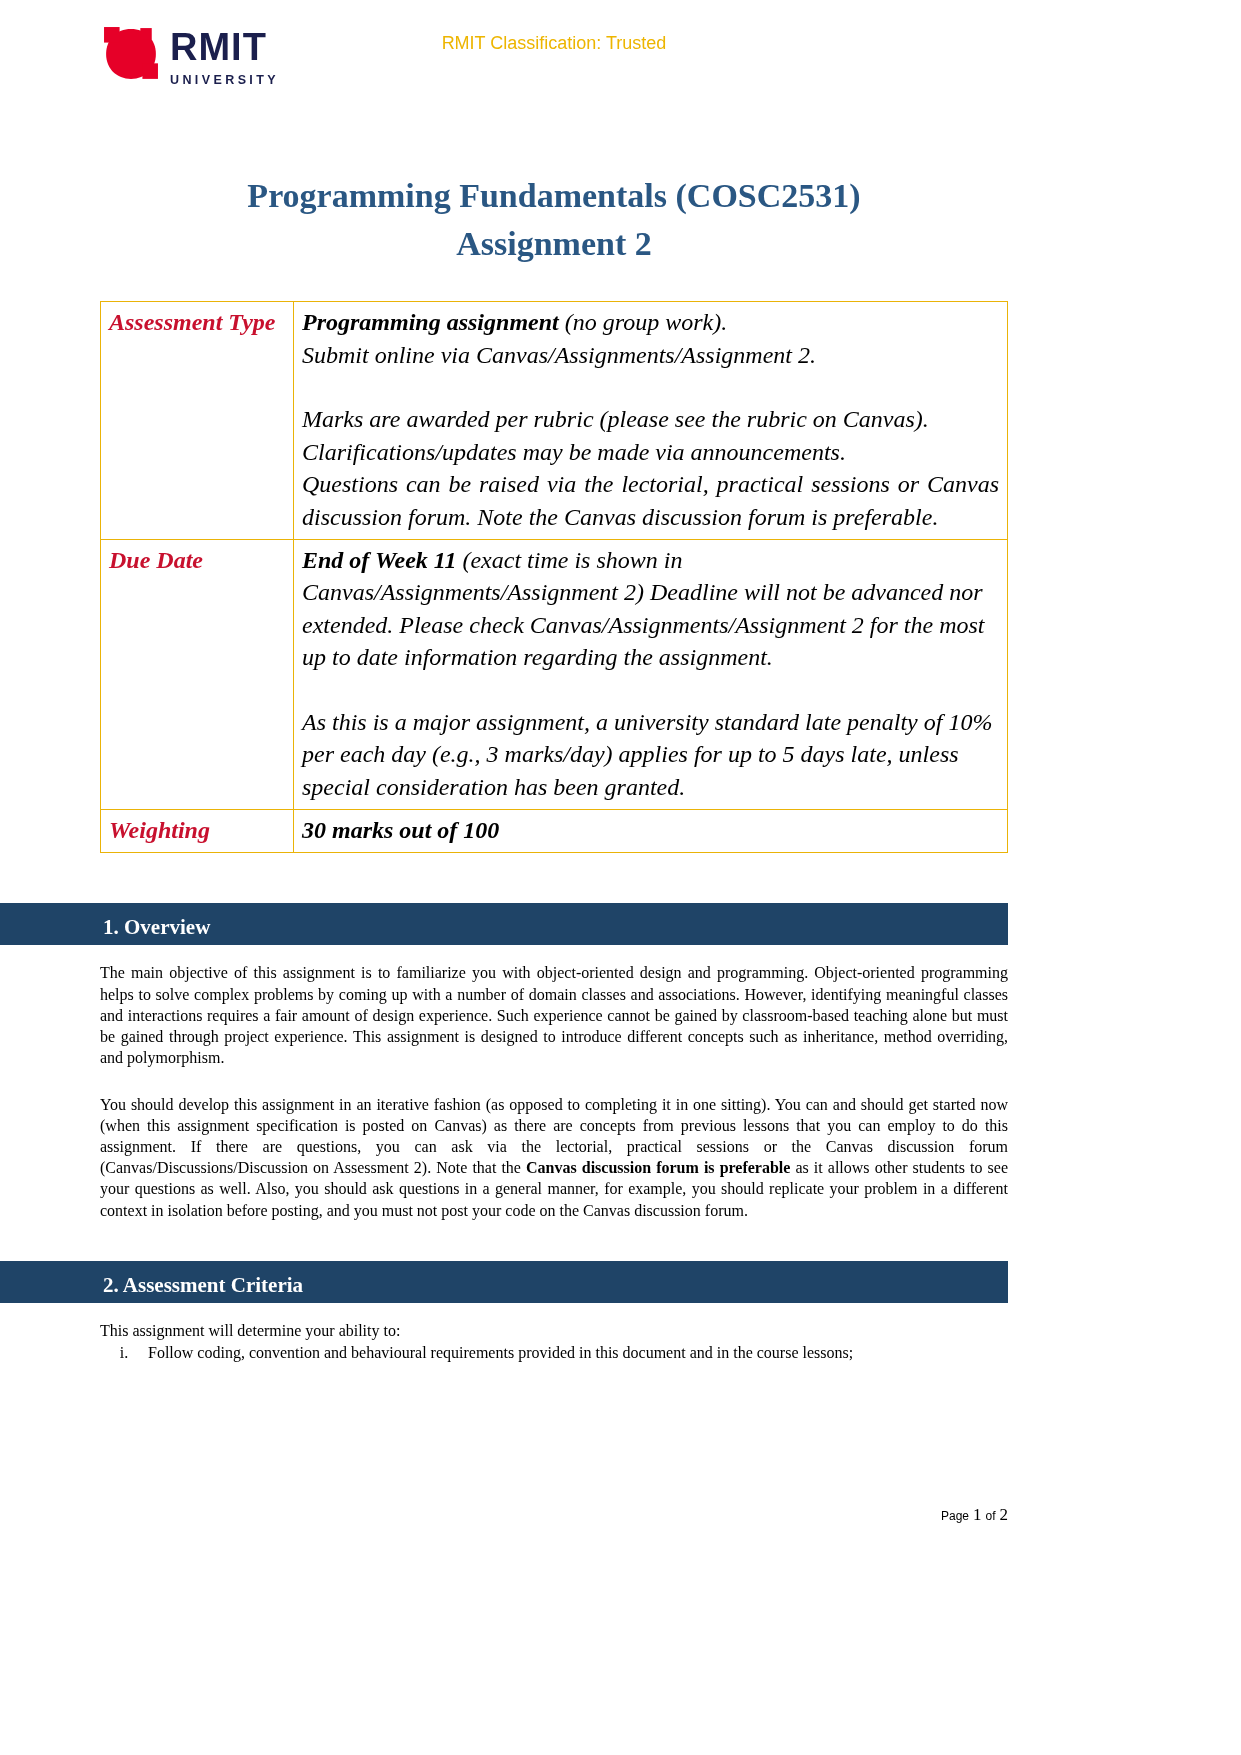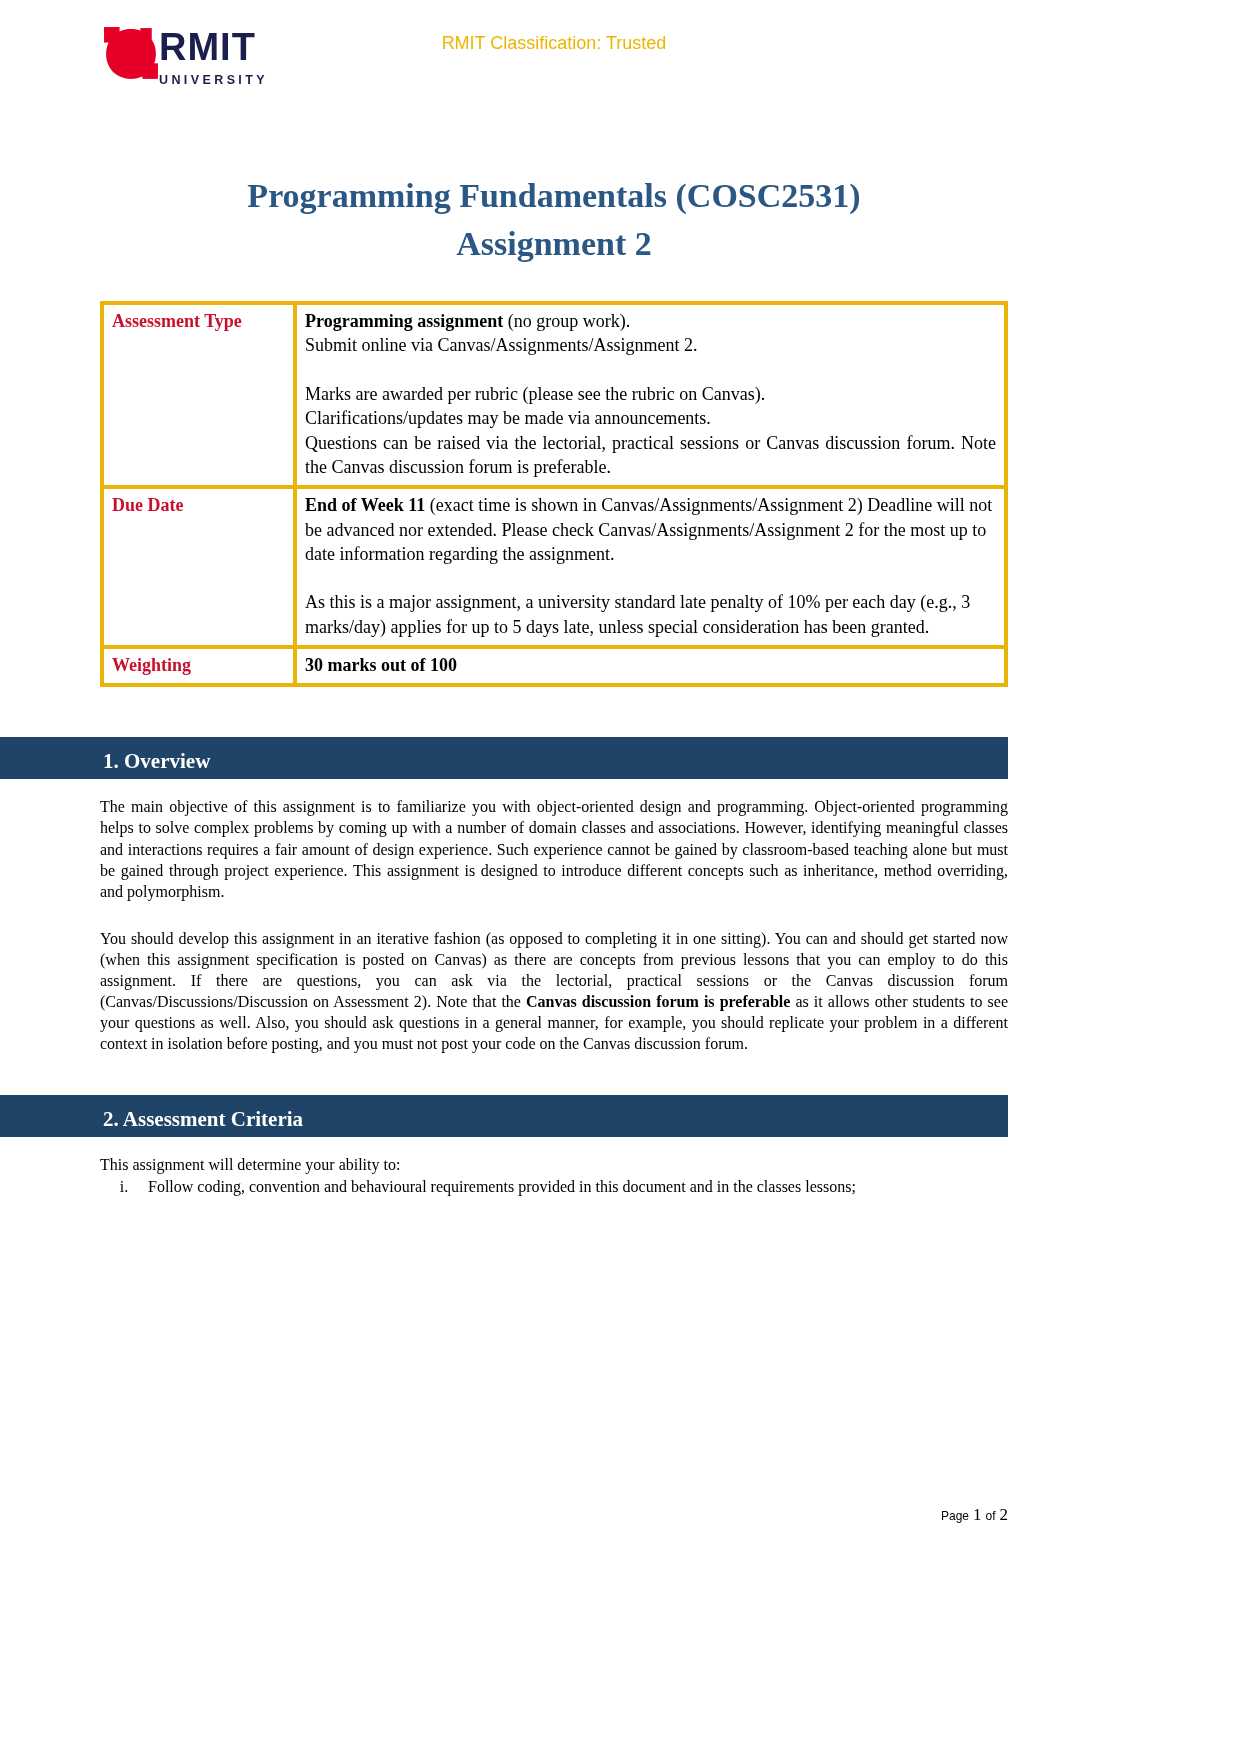--- a/index.html
+++ b/index.html
@@ -9,21 +9,21 @@
     width: 1241px;
     height: 1755px;
     background: #ffffff;
     font-family: "Liberation Serif", "DejaVu Serif", serif;
     color: #000000;
     overflow: hidden;
   }
 
   
   .masthead { position: relative; height: 130px; }
-  .logo { position: absolute; left: 103px; top: 26px; display: flex; align-items: flex-start; }
+  .logo { position: absolute; left: 103px; top: 26px; display: flex; align-items: flex-start; gap: 11px; }
   .logo-mark { width: 56px; height: 56px; flex: 0 0 auto; }
   .logo-text { display: flex; flex-direction: column; padding-top: 2px; }
   .logo-brand {
     font-family: "Liberation Sans", sans-serif;
     font-weight: bold; font-size: 38px; line-height: 1;
     letter-spacing: 1px; color: var(--logo-navy, #1B1F4D);
   }
   .logo-sub {
     font-family: "Liberation Sans", sans-serif;
     font-weight: bold; font-size: 12.5px; letter-spacing: 3.4px;
@@ -47,25 +47,26 @@
   }
 
   
   .info-table {
     margin: 34px 0 0 100px;
     width: 908px;
     border-collapse: collapse;
     table-layout: fixed;
   }
   .info-table td {
-    border: 4px solid #eab308;
+    border: 1px solid #eab308;
     vertical-align: top;
     padding: 4px 8px 6px 8px;
-    font-size: 18px;
+    font-size: 24px;
     line-height: 1.35;
+    font-style: italic;
   }
   .info-table td.row-label-cell {
     width: 193px;
     font-weight: bold;
     color: var(--label-red, #C8102E);
   }
   .cell-para { margin: 0; }
   tr.justify-cell .cell-para { text-align: justify; }
 
   
@@ -172,21 +173,21 @@
       <p class="body-para"><span>The main objective of this assignment is to familiarize you with object-oriented design and programming. Object-oriented programming helps to solve complex problems by coming up with a number of domain classes and associations. However, identifying meaningful classes and interactions requires a fair amount of design experience. Such experience cannot be gained by classroom-based teaching alone but must be gained through project experience. This assignment is designed to introduce different concepts such as inheritance, method overriding, and polymorphism.</span></p>
       <p class="body-para"><span>You should develop this assignment in an iterative fashion (as opposed to completing it in one sitting). You can and should get started now (when this assignment specification is posted on Canvas) as there are concepts from previous lessons that you can employ to do this assignment. If there are questions, you can ask via the lectorial, practical sessions or the Canvas discussion forum (Canvas/Discussions/Discussion on Assessment 2). Note that the </span><span style="font-weight: bold;">Canvas discussion forum is preferable</span><span> as it allows other students to see your questions as well. Also, you should ask questions in a general manner, for example, you should replicate your problem in a different context in isolation before posting, and you must not post your code on the Canvas discussion forum.</span></p>
     </div>
 
   <div class="section-bar second">2. Assessment Criteria</div>
   <div class="section-body">
     <p class="criteria-intro">This assignment will determine your ability to:</p>
     <ul class="criteria-list">
       <li class="criteria-item">
         <span class="li-marker">i.</span>
-        <span class="li-text">Follow coding, convention and behavioural requirements provided in this document and in the classes lessons;</span>
+        <span class="li-text">Follow coding, convention and behavioural requirements provided in this document and in the course lessons;</span>
       </li>
     </ul>
   </div>
 
   <div class="page-footer">
     <span class="small">Page</span>
     <span class="num">1</span>
     <span class="small">of</span>
     <span class="num">2</span>
   </div>

